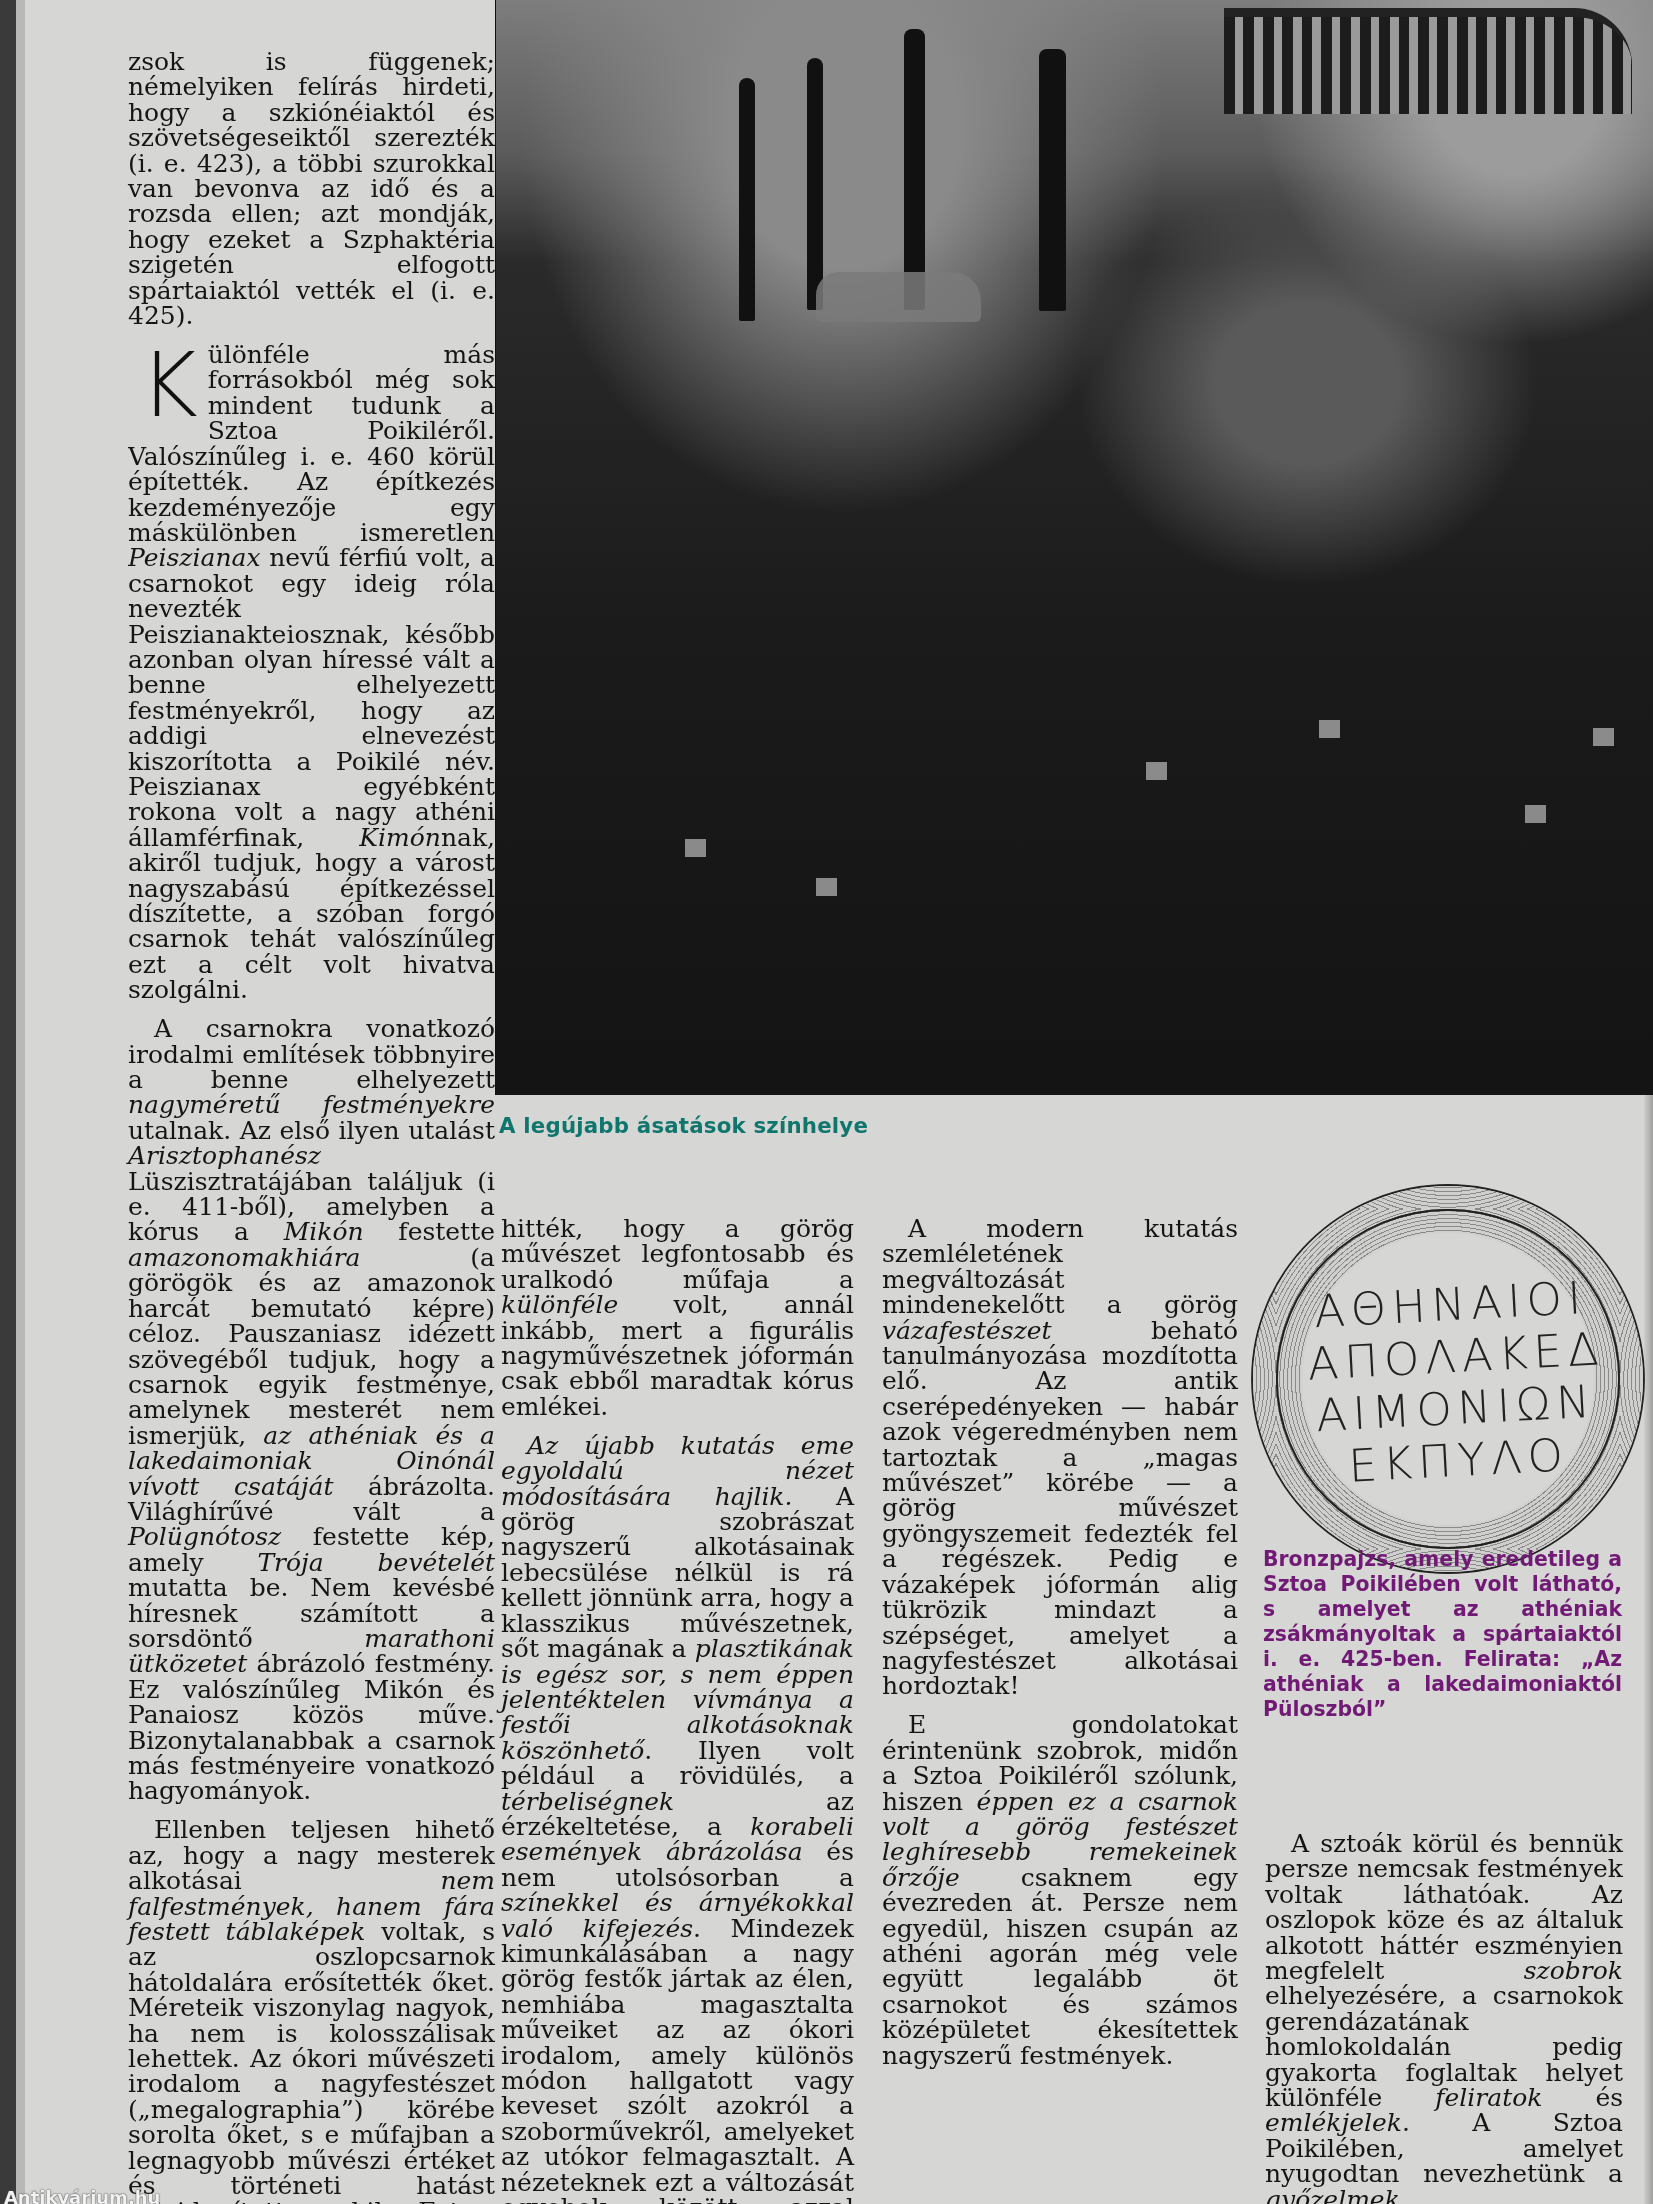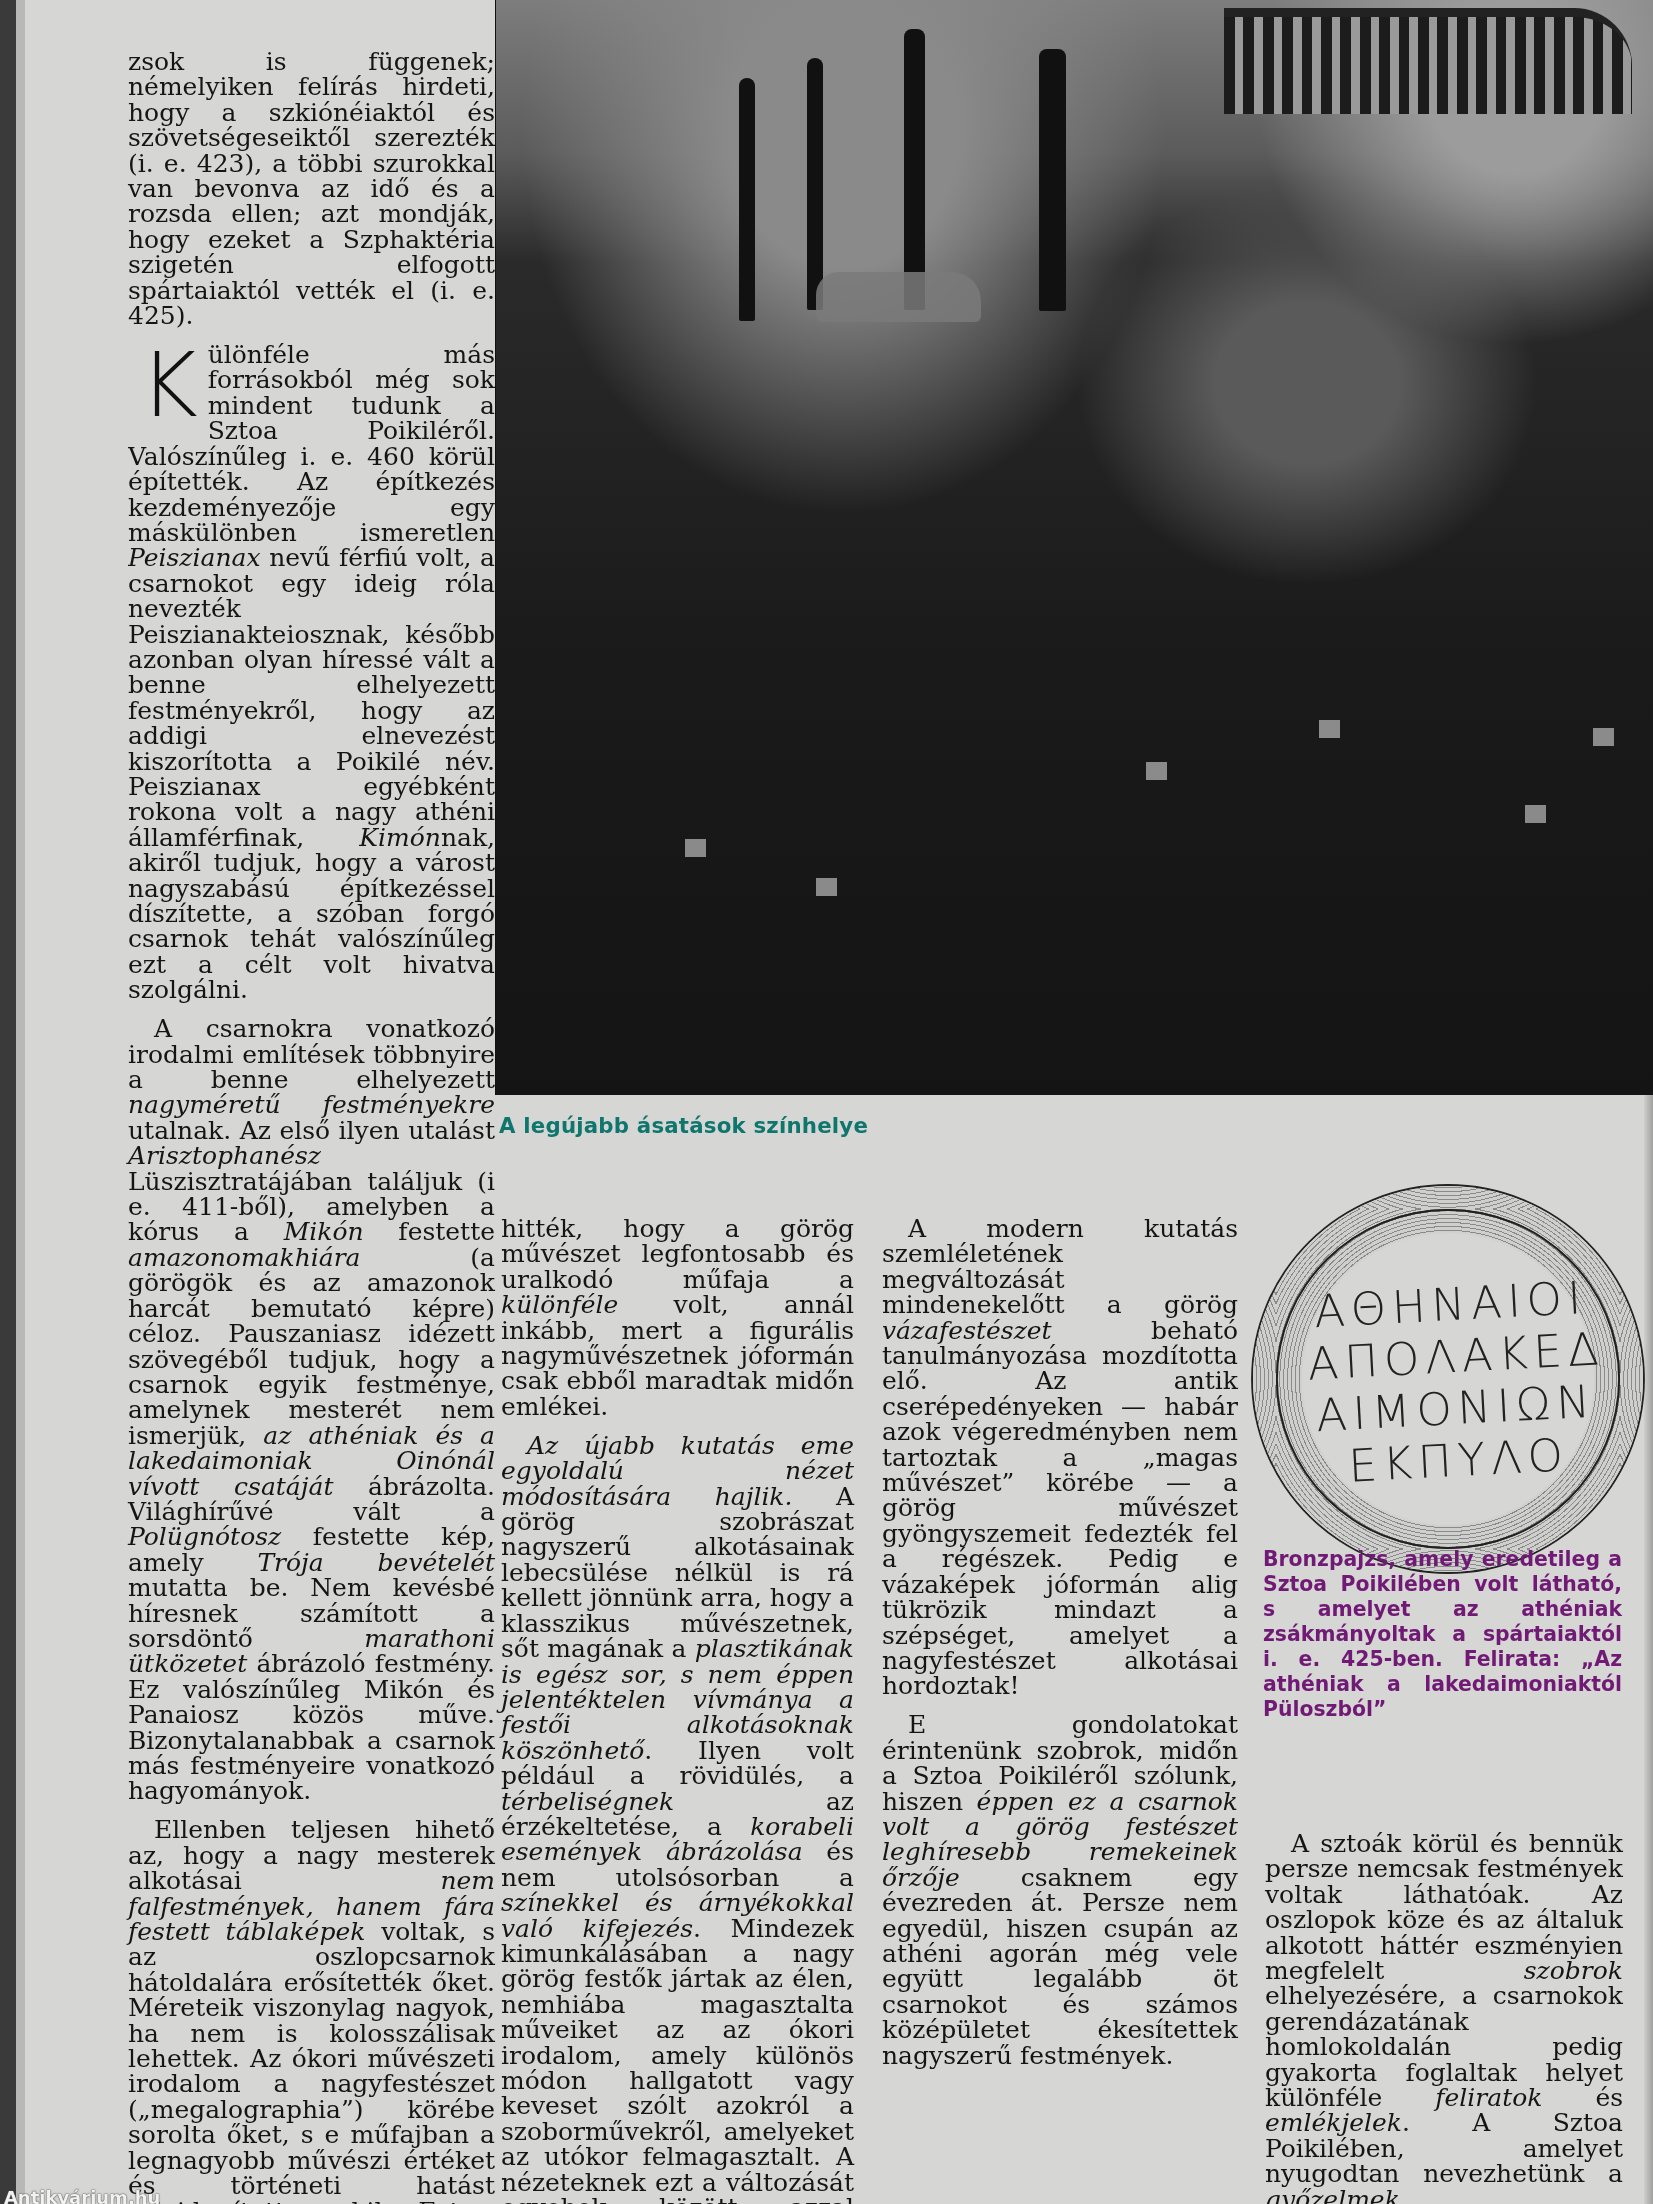--- a/index.html
+++ b/index.html
@@ -125,21 +125,21 @@
 </div>
 <div class="caption-shield">Bronzpajzs, amely eredetileg a Sztoa Poikilében volt látható, s amelyet az athéniak zsákmányoltak a spártaiaktól i. e. 425-ben. Felirata: „Az athéniak a lakedaimoniaktól Püloszból”</div>
 
 <div class="col" id="col1">
     <p><span>zsok is függenek; némelyiken felírás hirdeti, hogy a szkiónéiaktól és szövetségeseiktől szerezték (i. e. 423), a többi szurokkal van bevonva az idő és a rozsda ellen; azt mondják, hogy ezeket a Szphaktéria szigetén elfogott spártaiaktól vették el (i. e. 425).</span></p>
     <p class="dropcap-block"><span class="dropcap">K</span><span>ülönféle más forrásokból még sok mindent tudunk a Sztoa Poikiléről. Valószínűleg i. e. 460 körül építették. Az építkezés kezdeményezője egy máskülönben ismeretlen </span><em>Peiszianax</em><span> nevű férfiú volt, a csarnokot egy ideig róla nevezték Peiszianakteiosznak, később azonban olyan híressé vált a benne elhelyezett festményekről, hogy az addigi elnevezést kiszorította a Poikilé név. Peiszianax egyébként rokona volt a nagy athéni államférfinak, </span><em>Kimón</em><span>nak, akiről tudjuk, hogy a várost nagyszabású építkezéssel díszítette, a szóban forgó csarnok tehát valószínűleg ezt a célt volt hivatva szolgálni.</span></p>
     <p class="ind"><span>A csarnokra vonatkozó irodalmi említések többnyire a benne elhelyezett </span><em>nagyméretű festményekre</em><span> utalnak. Az első ilyen utalást </span><em>Arisztophanész</em><span> Lüszisztratájában találjuk (i e. 411-ből), amelyben a kórus a </span><em>Mikón</em><span> festette </span><em>amazonomakhiára</em><span> (a görögök és az amazonok harcát bemutató képre) céloz. Pauszaniasz idézett szövegéből tudjuk, hogy a csarnok egyik festménye, amelynek mesterét nem ismerjük, </span><em>az athéniak és a lakedaimoniak Oinónál vívott csatáját</em><span> ábrázolta. Világhírűvé vált a </span><em>Polügnótosz</em><span> festette kép, amely </span><em>Trója bevételét</em><span> mutatta be. Nem kevésbé híresnek számított a sorsdöntő </span><em>marathoni ütközetet</em><span> ábrázoló festmény. Ez valószínűleg Mikón és Panaiosz közös műve. Bizonytalanabbak a csarnok más festményeire vonatkozó hagyományok.</span></p>
     <p class="ind"><span>Ellenben teljesen hihető az, hogy a nagy mesterek alkotásai </span><em>nem falfestmények, hanem fára festett táblaképek</em><span> voltak, s az oszlopcsarnok hátoldalára erősítették őket. Méreteik viszonylag nagyok, ha nem is kolosszálisak lehettek. Az ókori művészeti irodalom a nagyfestészet („megalographia”) körébe sorolta őket, s e műfajban a legnagyobb művészi értéket és történeti hatást tulajdonította nekik. Ezt a véleményt napjainkban a régészek is vallják. Sokáig úgy</span></p>
   </div>
 <div class="col" id="col2">
-    <p><span>hitték, hogy a görög művészet legfontosabb és uralkodó műfaja a </span><em>különféle</em><span> volt, annál inkább, mert a figurális nagyművészetnek jóformán csak ebből maradtak midőn emlékei.</span></p>
+    <p><span>hitték, hogy a görög művészet legfontosabb és uralkodó műfaja a </span><em>különféle</em><span> volt, annál inkább, mert a figurális nagyművészetnek jóformán csak ebből maradtak kórus emlékei.</span></p>
     <p class="ind"><em>Az újabb kutatás eme egyoldalú nézet módosítására hajlik.</em><span> A görög szobrászat nagyszerű alkotásainak lebecsülése nélkül is rá kellett jönnünk arra, hogy a klasszikus művészetnek, sőt magának a </span><em>plasztikának is egész sor, s nem éppen jelentéktelen vívmánya a festői alkotásoknak köszönhető</em><span>. Ilyen volt például a rövidülés, a </span><em>térbeliségnek</em><span> az érzékeltetése, a </span><em>korabeli események ábrázolása</em><span> és nem utolsósorban a </span><em>színekkel és árnyékokkal való kifejezés</em><span>. Mindezek kimunkálásában a nagy görög festők jártak az élen, nemhiába magasztalta műveiket az az ókori irodalom, amely különös módon hallgatott vagy keveset szólt azokról a szoborművekről, amelyeket az utókor felmagasztalt. A nézeteknek ezt a változását egyebek között azzal magyarázhatjuk, hogy a gö-</span></p>
   </div>
 <div class="col" id="col3">
     <p class="ind"><span>A modern kutatás szemléletének megváltozását mindenekelőtt a görög </span><em>vázafestészet</em><span> beható tanulmányozása mozdította elő. Az antik cserépedényeken — habár azok végeredményben nem tartoztak a „magas művészet” körébe — a görög művészet gyöngyszemeit fedezték fel a régészek. Pedig e vázaképek jóformán alig tükrözik mindazt a szépséget, amelyet a nagyfestészet alkotásai hordoztak!</span></p>
     <p class="ind"><span>E gondolatokat érintenünk szobrok, midőn a Sztoa Poikiléről szólunk, hiszen </span><em>éppen ez a csarnok volt a görög festészet leghíresebb remekeinek őrzője</em><span> csaknem egy évezreden át. Persze nem egyedül, hiszen csupán az athéni agorán még vele együtt legalább öt csarnokot és számos középületet ékesítettek nagyszerű festmények.</span></p>
   </div>
 <div class="col" id="col4">
     <p class="ind"><span>A sztoák körül és bennük persze nemcsak festmények voltak láthatóak. Az oszlopok köze és az általuk alkotott háttér eszményien megfelelt </span><em>szobrok</em><span> elhelyezésére, a csarnokok gerendázatának homlokoldalán pedig gyakorta foglaltak helyet különféle </span><em>feliratok</em><span> és </span><em>emlékjelek</em><span>. A Sztoa Poikilében, amelyet nyugodtan nevezhetünk a </span><em>győzelmek</em></p>
   </div>
 

